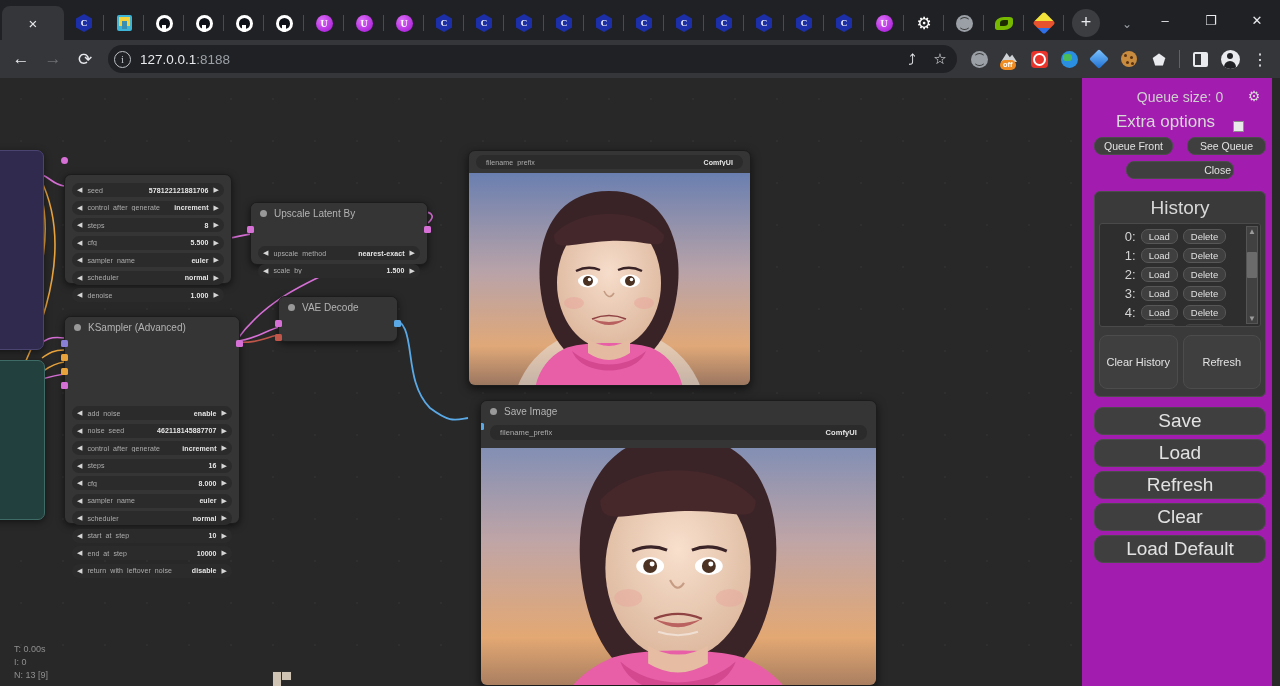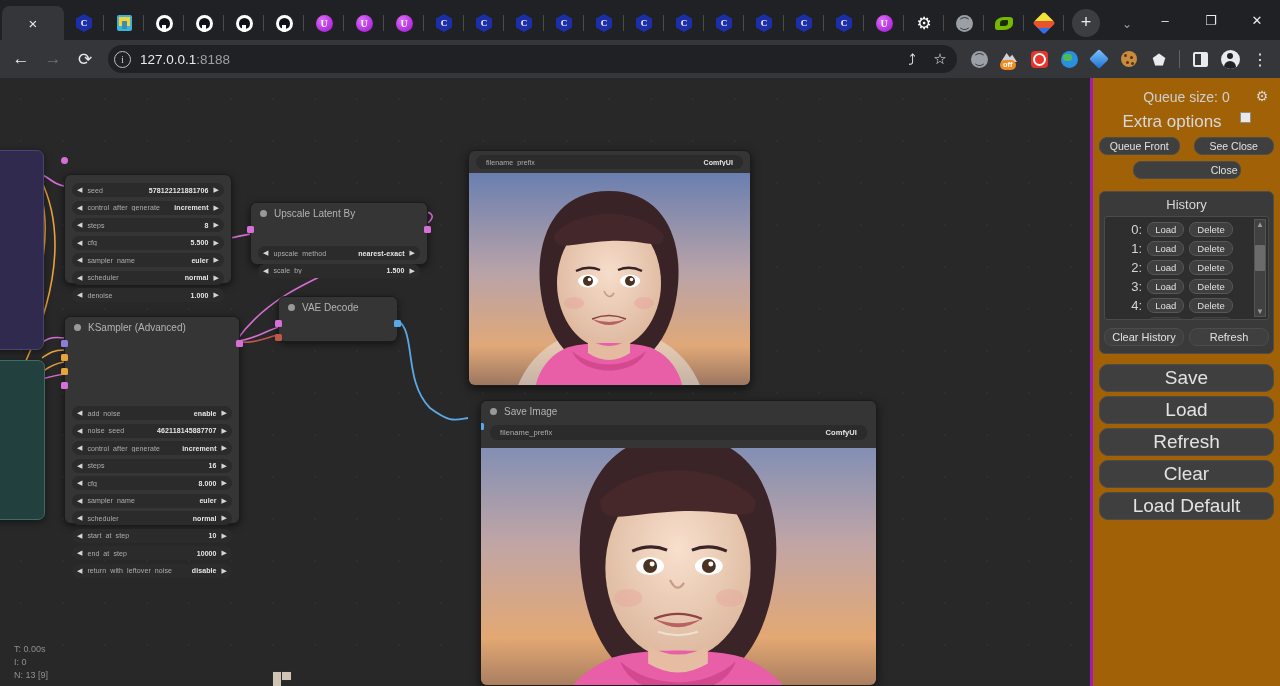--- a/index.html
+++ b/index.html
@@ -306,58 +306,58 @@
     background:#cfc3b4; border:1px solid #2b2b2b;
   }
 
   #stats {
     position: absolute; left: 14px; bottom: 4px; color: #8f8f8f;
     font-size: 9px; line-height: 13px; font-family: "Liberation Sans", sans-serif;
   }
 
   
   #menu-panel {
-    position: absolute; right: 0; top: 0; width: 190px; height: 608px;
-    background: #a16207; border-left: 3px solid #a21caf;
+    position: absolute; right: 8px; top: 0; width: 190px; height: 608px;
+    background: #a21caf; border-left: 6px solid #a21caf;
     padding: 8px 6px; color: #d7d7d7;
   }
   .queue-row {
     display: flex; align-items: center; justify-content: center;
     position: relative; height: 22px; font-size: 14px; color: #cfcfcf;
   }
   .gear-btn {
     position: absolute; right: 4px; top: 2px; width: 16px; height: 16px;
     font-size: 14px; line-height: 16px; text-align: center; color: #d6d6d6;
   }
   .btn {
     background: #3f3f3f; border: 1px solid #4c4c4c; border-radius: 8px;
     color: #e2e2e2; text-align: center; font-size: 12px;
     padding: 3px 6px; margin: 3px 0; cursor: pointer;
     white-space: nowrap; overflow: hidden;
   }
   .btn.big { font-size: 21px; padding: 2px 6px; border-radius: 10px; }
   .btn.med { font-size: 19px; padding: 2px 6px; border-radius: 9px; margin: 4px 0; }
   .extra-row {
-    display: flex; align-items: flex-start; justify-content: center; gap: 18px;
+    display: flex; align-items: flex-end; justify-content: center; gap: 18px;
     font-size: 17px; color: #d8d8d8; margin: 4px 0 2px 0;
   }
   .checkbox {
     width: 11px; height: 11px; background: #e9e9e9; border: 1px solid #8d8d8d;
     display: inline-block;
   }
   .btn-row { display: flex; gap: 14px; }
   .btn-row .btn { flex: 1; font-size: 10.5px; padding: 2px 4px; }
   .close-wrap { display: flex; justify-content: center; }
   .close-wrap .btn { width: 108px; font-size: 10.5px; padding: 2px; text-align: right; }
 
   #history-box {
     border: 1px solid #4c4c4c; border-radius: 6px; background: #3a3a3a;
     margin-top: 9px; padding: 4px;
   }
-  .history-title { text-align: center; font-size: 13px; color: #d8d8d8; padding: 1px 0 4px; }
+  .history-title { text-align: center; font-size: 19px; color: #d8d8d8; padding: 1px 0 4px; }
   #history-list {
     background: #2e2e2e; border: 1px solid #4a4a4a; border-radius: 3px;
     height: 104px; overflow: hidden; position: relative; padding: 3px 2px;
   }
   .hist-row {
     display: flex; align-items: center; gap: 5px; height: 19px;
     justify-content: center; padding-right: 14px;
   }
   .hist-idx { color: #d5d5d5; font-size: 13px; width: 16px; text-align: right; }
   .hist-btn {
@@ -368,21 +368,21 @@
     position: absolute; right: 2px; top: 2px; bottom: 2px; width: 12px;
     background: #414141; border: 1px solid #555;
     display: flex; flex-direction: column; justify-content: space-between;
     align-items: center; color: #9b9b9b; font-size: 8px;
   }
   .hist-thumb {
     position: absolute; right: 3px; top: 28px; width: 10px; height: 26px;
     background: #6b6b6b; border-radius: 1px;
   }
   .hist-foot { display: flex; gap: 5px; margin-top: 5px; }
-  .hist-foot .btn { flex: 1; font-size: 11px; padding: 2px 3px; }
+  .hist-foot .btn { flex: 1; font-size: 11px; padding: 20px 3px; }
 </style>
 </head>
 <body>
 
 <div id="browser-chrome">
 
   <div id="tab-strip">
     <div class="tab active">
       <span class="tab-x">×</span>
     </div>
@@ -890,21 +890,21 @@
     </div>
 
 
     <div class="extra-row">
       <span>Extra options</span>
       <span class="checkbox"></span>
     </div>
 
     <div class="btn-row">
       <div class="btn">Queue Front</div>
-      <div class="btn">See Close</div>
+      <div class="btn">See Queue</div>
     </div>
     <div class="close-wrap">
       <div class="btn">Close</div>
     </div>
 
     <div id="history-box">
       <div class="history-title">History</div>
       <div id="history-list">
         <div class="hist-row">
           <span class="hist-idx">0:</span>

